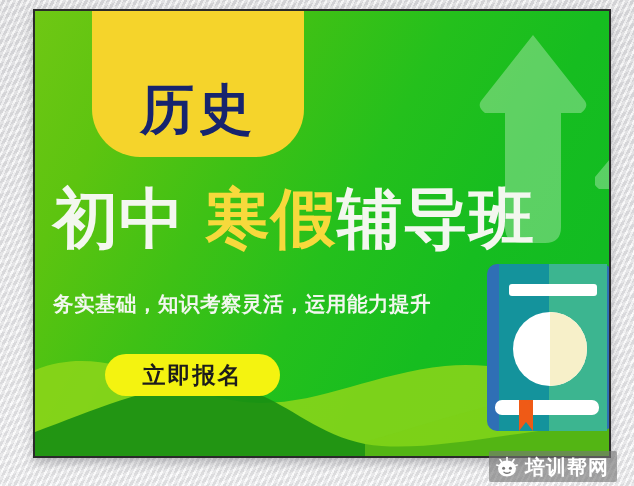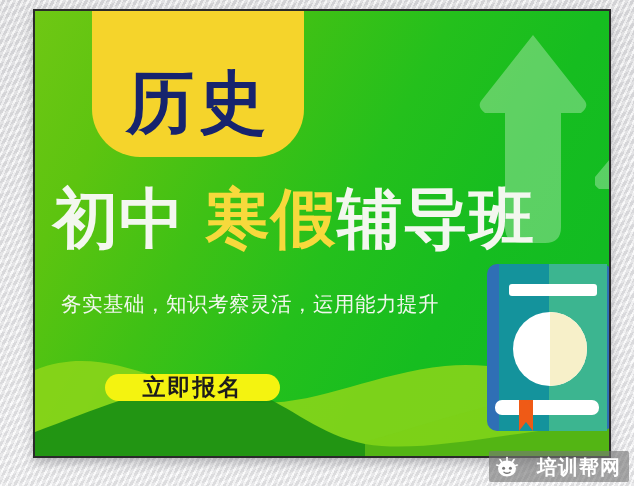--- a/index.html
+++ b/index.html
@@ -68,21 +68,21 @@
     width: 212px;
     height: 176px;
     background: #f5d42b;
     border-radius: 0 0 48px 48px;
     display: flex;
     align-items: flex-end;
     justify-content: center;
   }
   #subject-text {
     color: #16246e;
-    font-size: 68px;
+    font-size: 54px;
     font-weight: 700;
     letter-spacing: 4px;
     line-height: 1;
     padding-bottom: 20px;
     white-space: nowrap;
     font-family: "DejaVu Sans", "Liberation Sans", sans-serif;
   }
 
   
   #headline {
@@ -94,36 +94,36 @@
     line-height: 1;
     letter-spacing: 1px;
     white-space: nowrap;
   }
   #headline .w { color: #f3f7ef; }
   #headline .y { color: #f7d93c; margin-left: 20px; }
 
   
   #subtitle {
     position: absolute;
-    left: 26px;
+    left: 18px;
     top: 279px;
     font-size: 20.5px;
-    font-weight: 400;
+    font-weight: 700;
     color: #f2f7ef;
     letter-spacing: 0.5px;
     white-space: nowrap;
   }
 
   
   #cta-button {
     position: absolute;
     left: 70px;
-    top: 363px;
+    top: 343px;
     width: 175px;
-    height: 27px;
+    height: 42px;
     background: #f4f310;
     border-radius: 21px;
     border: none;
     display: flex;
     align-items: center;
     justify-content: center;
     cursor: pointer;
     padding: 0;
   }
   #cta-label {
@@ -150,21 +150,21 @@
   
   #watermark {
     position: absolute;
     left: 489px;
     top: 451px;
     height: 31px;
     padding: 0 8px 0 6px;
     background: rgba(118,118,118,0.62);
     display: flex;
     align-items: center;
-    gap: 18px;
+    gap: 6px;
     border-radius: 2px;
   }
   #watermark-text {
     color: #ffffff;
     font-size: 20px;
     font-weight: 700;
     letter-spacing: 1px;
     line-height: 1;
     white-space: nowrap;
   }

